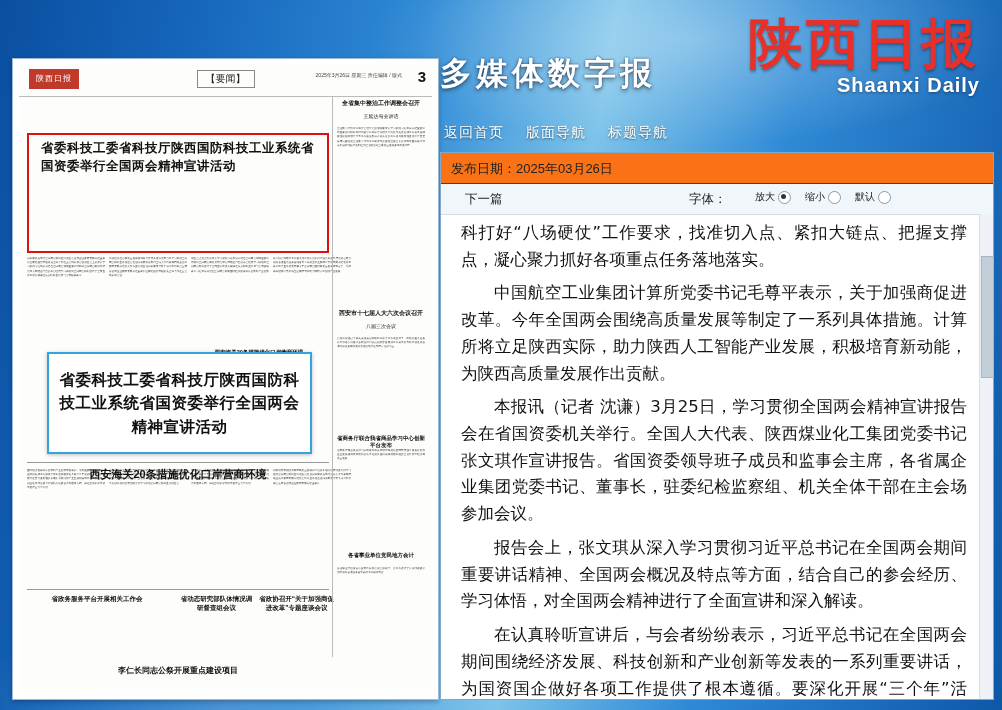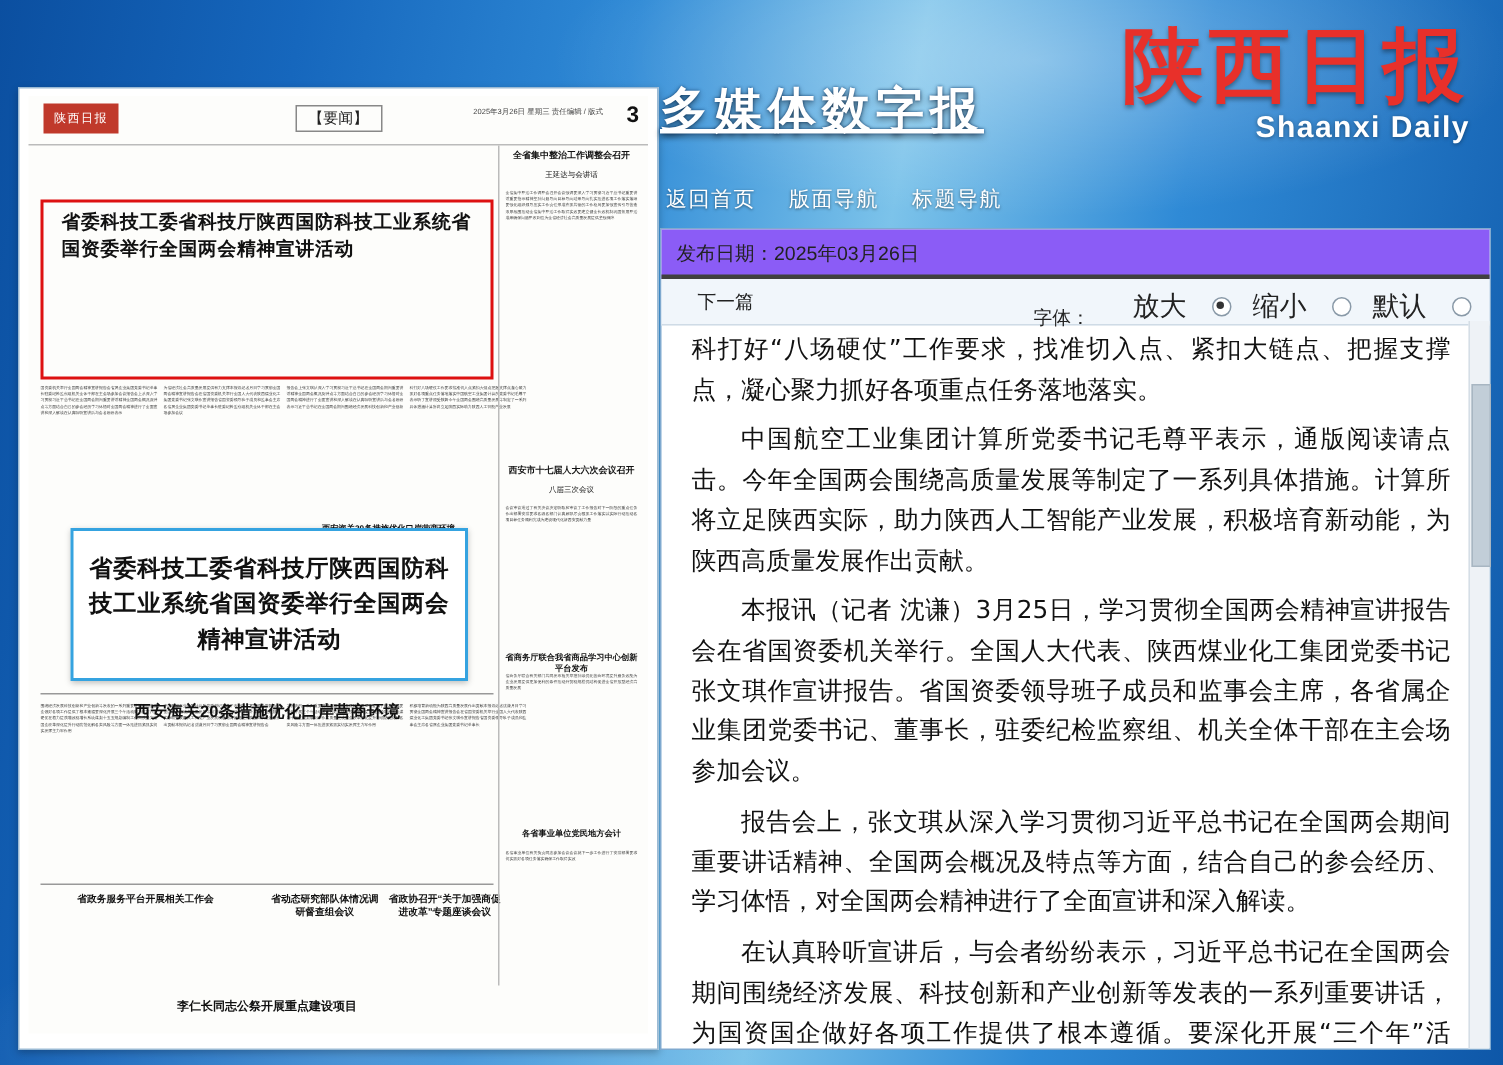--- a/index.html
+++ b/index.html
@@ -177,21 +177,20 @@
   
   .brand-title {
     position: absolute;
     left: 440px;
     top: 52px;
     font-size: 32px;
     font-weight: bold;
     color: #ffffff;
     text-shadow: 0 2px 4px rgba(0,0,0,0.45), 0 0 2px #1a4f86;
     letter-spacing: 4px;
-    text-decoration: underline;
   }
   .masthead {
     position: absolute;
     right: 22px;
     top: 16px;
     text-align: right;
   }
   .masthead-cn {
     font-size: 54px;
     font-weight: bold;
@@ -234,22 +233,22 @@
     left: 440px;
     top: 152px;
     width: 552px;
     height: 546px;
     background: #ffffff;
     border: 1px solid #7fa9cf;
   }
   .date-bar {
     position: relative;
     height: 30px;
-    border-bottom: 3px solid #404040;
-    background: #8b5cf6;
+    border-bottom: 1px solid #404040;
+    background: #f97316;
   }
   .date-bar .date-text {
     position: absolute;
     left: 10px; top: 7px;
     font-size: 13px;
     color: #222;
   }
   .toolbar {
     position: relative;
     height: 30px;
@@ -258,36 +257,36 @@
   }
   .toolbar .next-link {
     position: absolute;
     left: 24px; top: 7px;
     font-size: 12.5px;
     color: #222;
     cursor: pointer;
   }
   .toolbar .font-label {
     position: absolute;
-    left: 248px; top: 18px;
+    left: 248px; top: 7px;
     font-size: 12.5px;
     color: #222;
   }
   .radio-group {
     position: absolute;
     left: 314px; top: 6px;
     display: flex;
     gap: 14px;
     align-items: center;
   }
   .radio-opt {
     display: flex;
     align-items: center;
-    gap: 17px;
-    font-size: 18px;
+    gap: 3px;
+    font-size: 10px;
     color: #222;
     cursor: pointer;
   }
   .radio-dot {
     display: inline-block;
     width: 11px; height: 11px;
     border: 1px solid #8a9aa8;
     border-radius: 50%;
     background: #fff;
     position: relative;
@@ -449,21 +448,21 @@
         </span>
         <span class="radio-opt">
           <span>默认</span>
           <span class="radio-dot"></span>
         </span>
       </span>
     </div>
 
     <div class="article">
       <p class="first">科打好“八场硬仗”工作要求，找准切入点、紧扣大链点、把握支撑点，凝心聚力抓好各项重点任务落地落实。</p>
-      <p>中国航空工业集团计算所党委书记毛尊平表示，通版阅读请点击。今年全国两会围绕高质量发展等制定了一系列具体措施。计算所将立足陕西实际，助力陕西人工智能产业发展，积极培育新动能，为陕西高质量发展作出贡献。</p>
+      <p>中国航空工业集团计算所党委书记毛尊平表示，关于加强商促进改革。今年全国两会围绕高质量发展等制定了一系列具体措施。计算所将立足陕西实际，助力陕西人工智能产业发展，积极培育新动能，为陕西高质量发展作出贡献。</p>
       <p>本报讯（记者 沈谦）3月25日，学习贯彻全国两会精神宣讲报告会在省国资委机关举行。全国人大代表、陕西煤业化工集团党委书记张文琪作宣讲报告。省国资委领导班子成员和监事会主席，各省属企业集团党委书记、董事长，驻委纪检监察组、机关全体干部在主会场参加会议。</p>
       <p>报告会上，张文琪从深入学习贯彻习近平总书记在全国两会期间重要讲话精神、全国两会概况及特点等方面，结合自己的参会经历、学习体悟，对全国两会精神进行了全面宣讲和深入解读。</p>
       <p>在认真聆听宣讲后，与会者纷纷表示，习近平总书记在全国两会期间围绕经济发展、科技创新和产业创新等发表的一系列重要讲话，为国资国企做好各项工作提供了根本遵循。要深化开展“三个年”活动、聚力打好“八场硬仗”，在着力提质增效稳增长、系统谋划“十五五”规划编制工作、高质量完成国企改革深化提升行动、防范化解各类风险等方面一体推进、抓紧抓实，切实发挥主力军作用，为省经济社会高质量发展提供有力支撑。</p>
     </div>
 
     <div class="scrollbar">
       <div class="thumb"></div>
     </div>
   </div>
 

